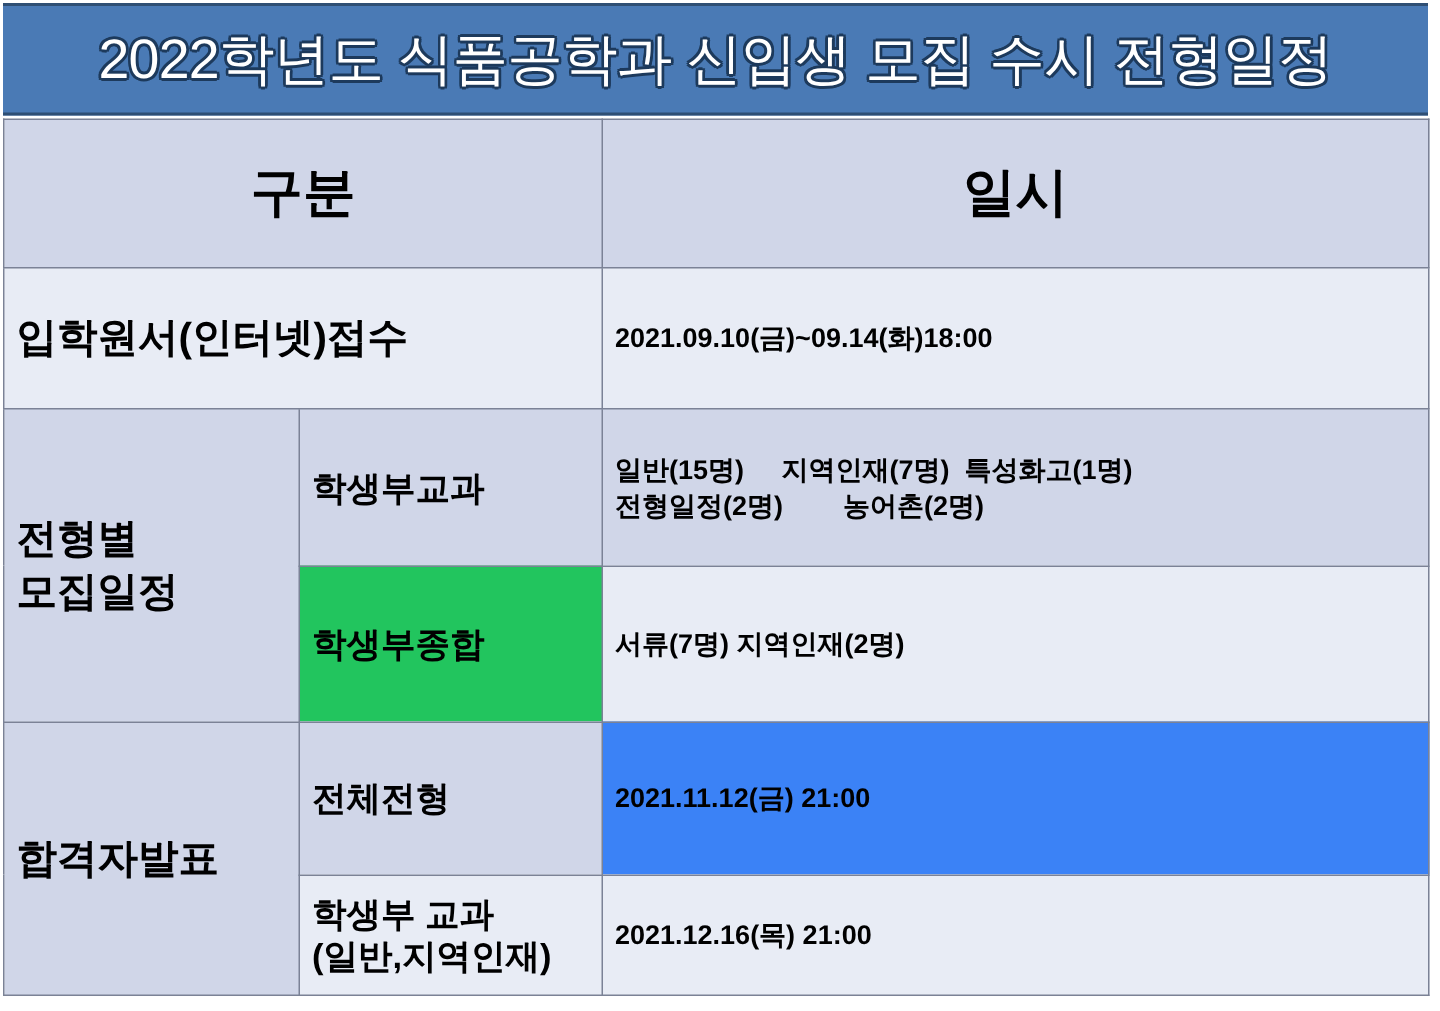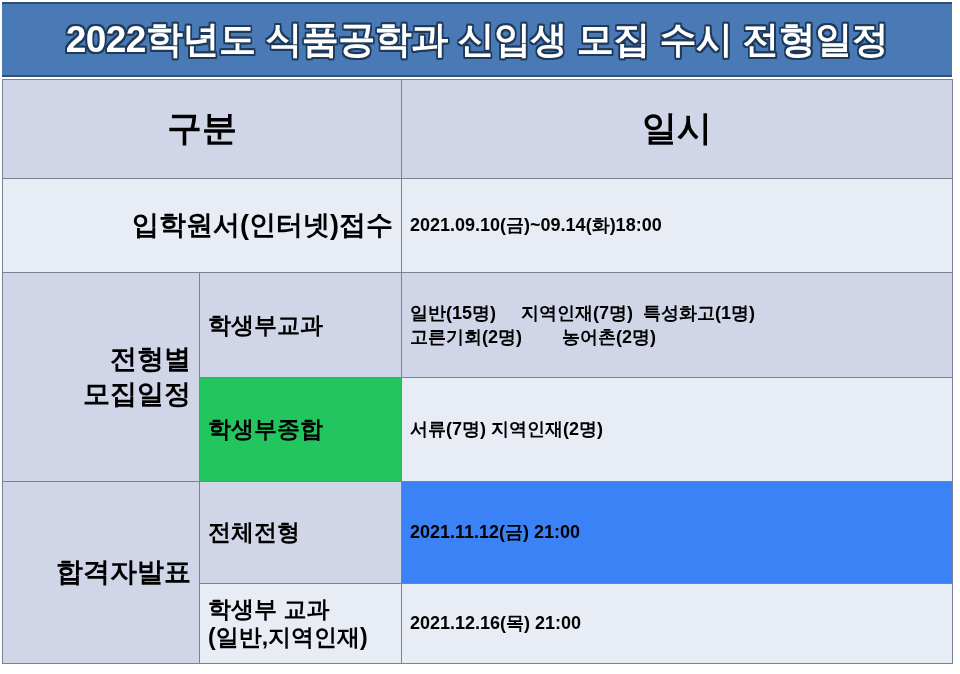--- a/index.html
+++ b/index.html
@@ -33,21 +33,21 @@
     border-top: 2px solid #2f4f74;
     border-bottom: 2px solid #2f4f74;
     box-sizing: border-box;
     display: flex;
     align-items: center;
     justify-content: center;
   }
   .title-text {
     color: #ffffff;
     font-size: 37px;
-    font-weight: bold;
+    font-weight: normal;
     letter-spacing: -0.5px;
     white-space: nowrap;
     text-shadow:
        1.6px 1.6px 0 #1d3a5c,
        1.6px -1.6px 0 #1d3a5c,
       -1.6px 1.6px 0 #1d3a5c,
       -1.6px -1.6px 0 #1d3a5c,
        0 1.8px 0 #1d3a5c,
        0 -1.8px 0 #1d3a5c,
        1.8px 0 0 #1d3a5c,
@@ -79,21 +79,21 @@
   .shade-light { background: #e8ecf5; }
   .sep-bottom { border-bottom: 2px solid #1b2330; }
 
   
   .head-cell {
     text-align: center;
     font-size: 35px;
     font-weight: bold;
   }
   .cat-cell {
-    text-align: right;
+    text-align: left;
     font-size: 27px;
     font-weight: bold;
     line-height: 1.30;
     margin-left: 48px;
   }
   .sub-cell {
     text-align: left;
     font-size: 23px;
     font-weight: bold;
     line-height: 1.22;
@@ -136,21 +136,21 @@
       <tr style="height:90px;">
         <td class="shade-light cat-cell sep-bottom" colspan="2" style="background: rgb(232, 236, 245);">입학원서(인터넷)접수</td>
         <td class="shade-light val-cell sep-bottom" style="background: rgb(232, 236, 245);">2021.09.10(금)~09.14(화)18:00</td>
       </tr>
 
       <tr style="height:101px;">
         <td class="shade-dark cat-cell sep-bottom" rowspan="2" style="background: rgb(208, 214, 232);">전형별<br>모집일정</td>
         <td class="shade-dark sub-cell" style="background: rgb(208, 214, 232);">학생부교과</td>
         <td class="shade-dark val-cell" style="background: rgb(208, 214, 232);">
           <span class="line">일반(15명)     지역인재(7명)  특성화고(1명)</span>
-          <span class="line">고른기회(2명)        농어촌(2명)</span>
+          <span class="line">전형일정(2명)        농어촌(2명)</span>
         </td>
       </tr>
 
       <tr style="height:100px;">
         <td class="shade-light sub-cell sep-bottom" style="background: #22c55e;">학생부종합</td>
         <td class="shade-light val-cell sep-bottom" style="background: rgb(232, 236, 245);">서류(7명) 지역인재(2명)</td>
       </tr>
 
       <tr style="height:98px;">
         <td class="shade-dark cat-cell" rowspan="2" style="background: rgb(208, 214, 232);">합격자발표</td>

